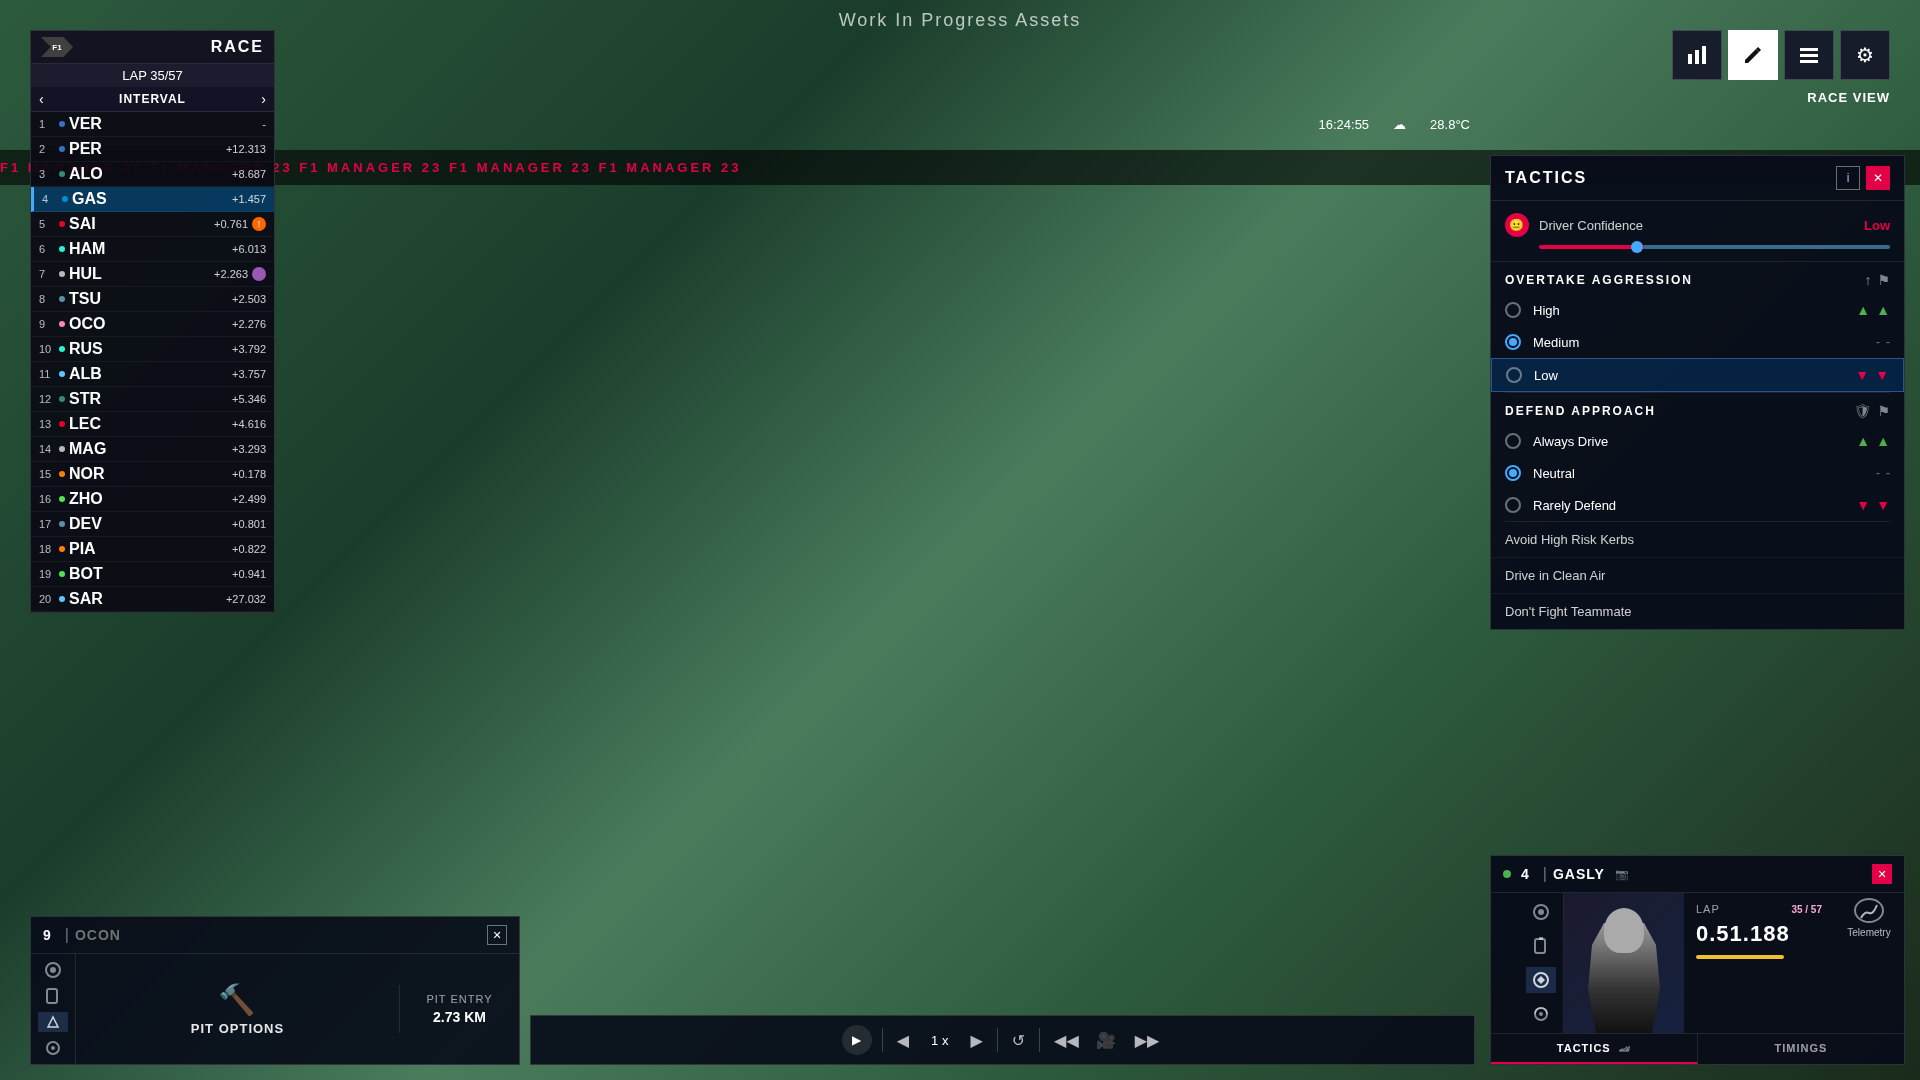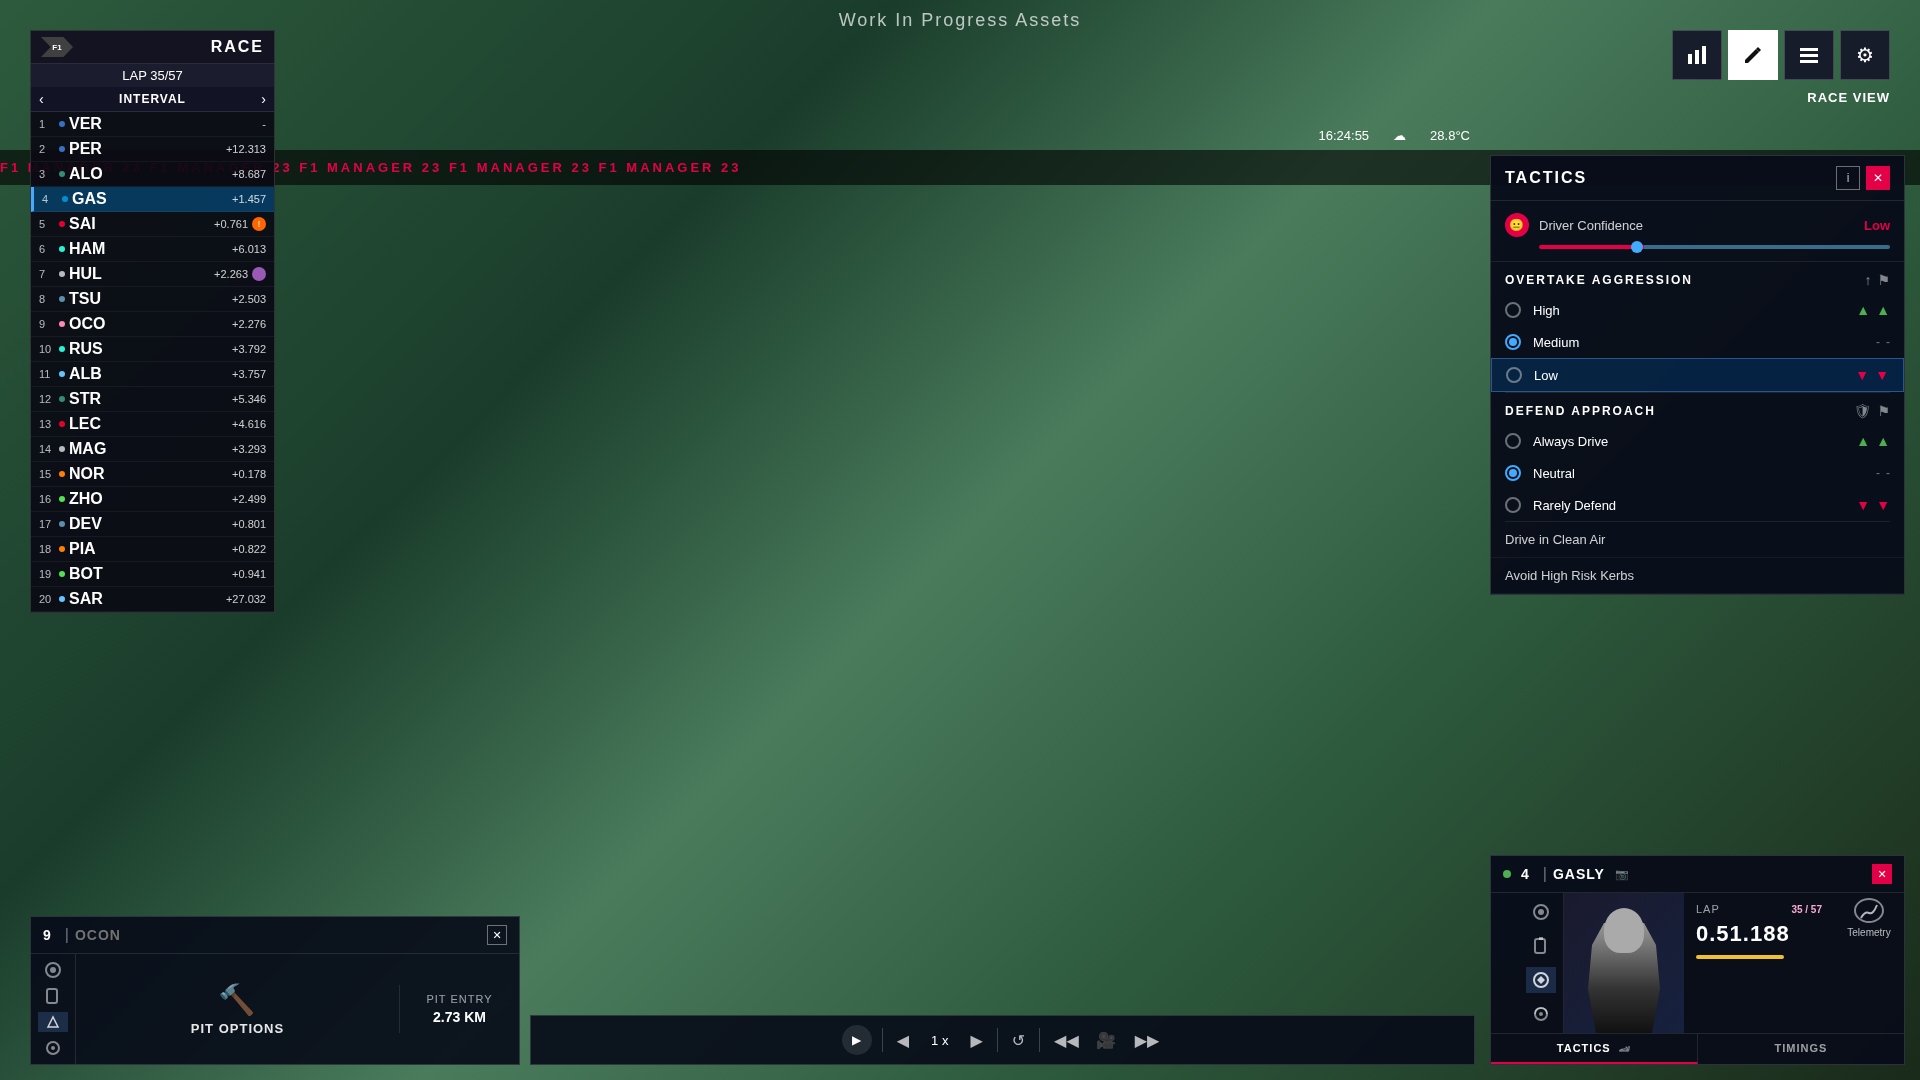--- a/index.html
+++ b/index.html
@@ -997,21 +997,21 @@
   </div>
   <div class="ctrl-btn">
     <span style="font-size:20px;">⚙</span>
   </div>
 </div>
 
 <div class="race-view-label">
   <span>RACE VIEW</span>
 </div>
 
-<div class="time-display" style="top:128px; right:450px;gap:24px;">
+<div class="time-display" style="top:117px; right:450px;gap:24px;">
   <span>16:24:55</span>
   <span>☁</span>
   <span>28.8°C</span>
 </div>
 
 <div class="tactics-panel">
   <div class="tactics-header">
     <span class="tactics-title">TACTICS</span>
     <div class="tactics-header-btns">
       <div class="info-btn">i</div>
@@ -1102,24 +1102,27 @@
     <span class="option-label">Rarely Defend</span>
     <div class="option-arrows">
       <span class="arrow-down">▼</span>
       <span class="arrow-down">▼</span>
     </div>
   </div>
 
   <div class="tactics-divider"></div>
 
   <div class="toggle-option">
+    <span class="toggle-label">Avoid High Risk Kerbs</span>
+  </div>
+  <div class="toggle-option">
     <span class="toggle-label">Drive in Clean Air</span>
   </div>
-  <div class="toggle-option">
-    <span class="toggle-label">Avoid High Risk Kerbs</span>
+  <div class="toggle-option" style="border-bottom: none;">
+    <span class="toggle-label">Don't Fight Teammate</span>
   </div>
 </div>
 
 <div class="driver-card">
   <div class="driver-card-header">
     <div style="display:flex; align-items:center; gap:6px;">
       <div class="green-flag"></div>
       <span class="driver-card-num">4</span>
       <span style="color:rgba(255,255,255,0.4);">|</span>
       <span class="driver-card-name">GASLY</span>

